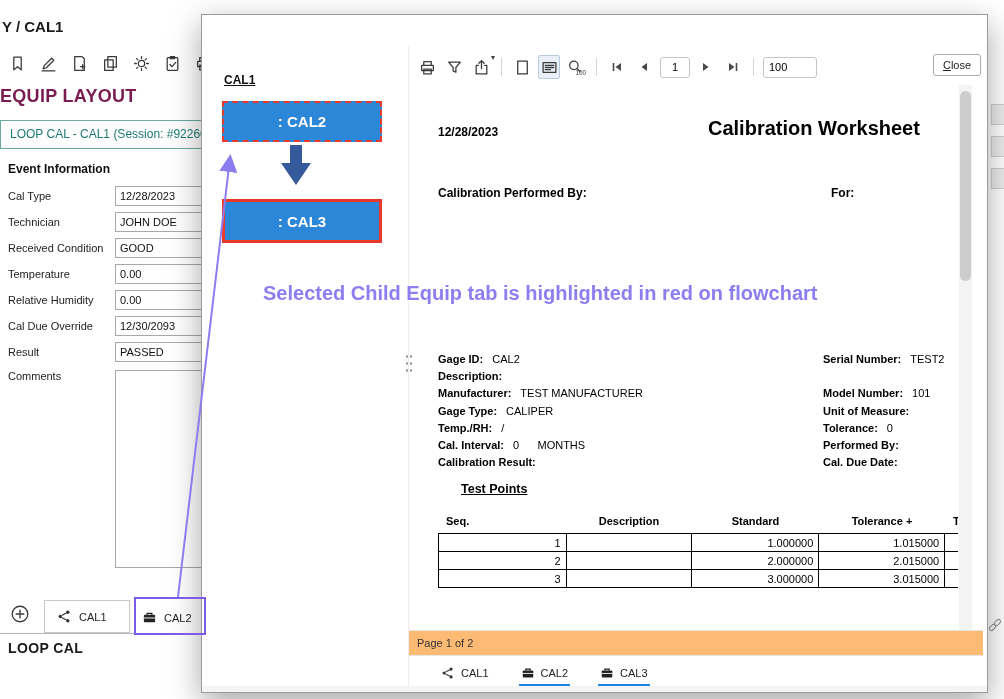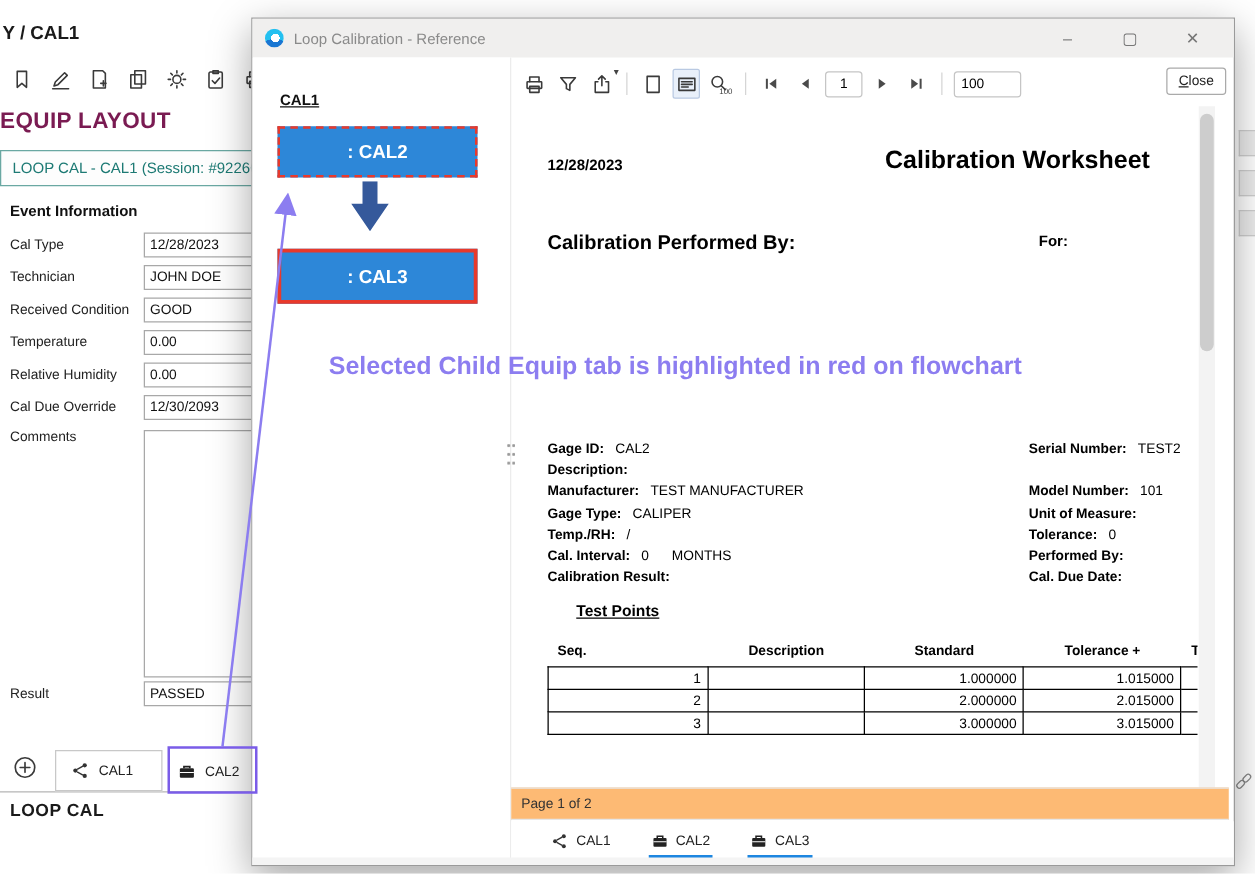--- a/index.html
+++ b/index.html
@@ -52,21 +52,21 @@
   .caret { position:absolute; top:-2px; right:-3px; font-size:8px; color:#444; }
   .vsep { width:1px; height:18px; background:#d5d5d5; margin:0 4px; }
   .page-input { width:30px; height:21px; border:1px solid #c5c5c5; border-radius:3px; text-align:center; font-size:11px; font-family:inherit; }
   .zoom-input { width:54px; height:21px; border:1px solid #c5c5c5; border-radius:3px; font-size:11px; padding-left:5px; font-family:inherit; }
   .close-btn { position:absolute; right:6px; top:39px; width:48px; height:22px; border:1px solid #aaa; border-radius:3px; background:#fff; font-size:11px; color:#222; font-family:inherit; display:inline-block; cursor:pointer; }
   .close-btn::first-letter { text-decoration:underline; }
 
   .report { position:absolute; left:210px; top:70px; width:546px; height:545px; background:#fff; overflow:hidden; color:#000; }
   .r-date { position:absolute; left:26px; top:40px; font-size:12px; font-weight:bold; }
   .r-title { position:absolute; left:296px; top:32px; font-size:20px; font-weight:bold; }
-  .r-perf { position:absolute; left:26px; top:101px; font-size:16px; font-weight:bold; }
+  .r-perf { position:absolute; left:26px; top:101px; font-size:12px; font-weight:bold; }
   .r-for  { position:absolute; left:419px; top:101px; font-size:12px; font-weight:bold; }
   .r-info { position:absolute; left:26px; top:266px; width:560px; font-size:11px; }
   .irow { position:relative; line-height:17.2px; height:17.2px; white-space:nowrap; }
   .irow b { font-weight:bold; }
   .iv { margin-left:9px; white-space:pre; }
   .iright { position:absolute; left:385px; top:0; }
   .r-testpoints { position:absolute; left:49px; top:397px; font-size:12.5px; font-weight:bold; text-decoration:underline; }
   .r-table { position:absolute; left:26px; top:424px; }
   .thead { display:flex; font-size:11px; font-weight:bold; height:24px; align-items:center; }
   .th1 { width:128px; padding-left:8px; }
@@ -166,27 +166,27 @@
       <input value="0.00" style="">
     </div>
     <div class="frow">
       <label>Relative Humidity</label>
       <input value="0.00" style="">
     </div>
     <div class="frow">
       <label>Cal Due Override</label>
       <input value="12/30/2093" style="">
     </div>
+    <div class="frow">
+      <label>Result</label>
+      <input value="PASSED" style="">
+    </div>
     <div class="frow comments-row">
       <label>Comments</label>
       <textarea style=""></textarea>
-    </div>
-    <div class="frow">
-      <label>Result</label>
-      <input value="PASSED" style="">
     </div>
   </div>
 
   <div class="bg-tabline"></div>
   <span class="plus-btn"><svg class="icon" viewBox="0 0 18 18" style="width:20px;height:20px">
         <circle cx="9" cy="9" r="7"></circle>
         <path d="M9 5.5v7M5.5 9h7"></path>
       </svg></span>
 
   <div class="bgtab1">
@@ -214,29 +214,20 @@
     <span class="frag" style="top:136px"></span>
     <span class="frag" style="top:168px"></span>
     <svg class="link-icon" viewBox="0 0 16 16" style="transform:rotate(45deg)">
         <rect x="6" y="1" width="4" height="7" rx="2" stroke="#888" fill="none"></rect>
         <rect x="6" y="8" width="4" height="7" rx="2" stroke="#888" fill="none"></rect>
       </svg>
   </div>
 
   <div class="dialog">
 
-    <div class="titlebar">
-      <span class="logo"></span>
-      <span class="title-text">Loop Calibration - Reference</span>
-      <span class="win-controls">
-        <span>–</span>
-        <span>▢</span>
-        <span>✕</span>
-      </span>
-    </div>
 
     <div class="flowpanel">
       <div class="cal1-label">CAL1</div>
       <div class="node node1">: CAL2</div>
       <svg class="flow-arrow" width="44" height="40" viewBox="0 0 44 40">
           <path d="M16 0h12v18h9L22 40 7 18h9z" fill="#35599b"></path>
         </svg>
       <div class="node node2">: CAL3</div>
     </div>
 

